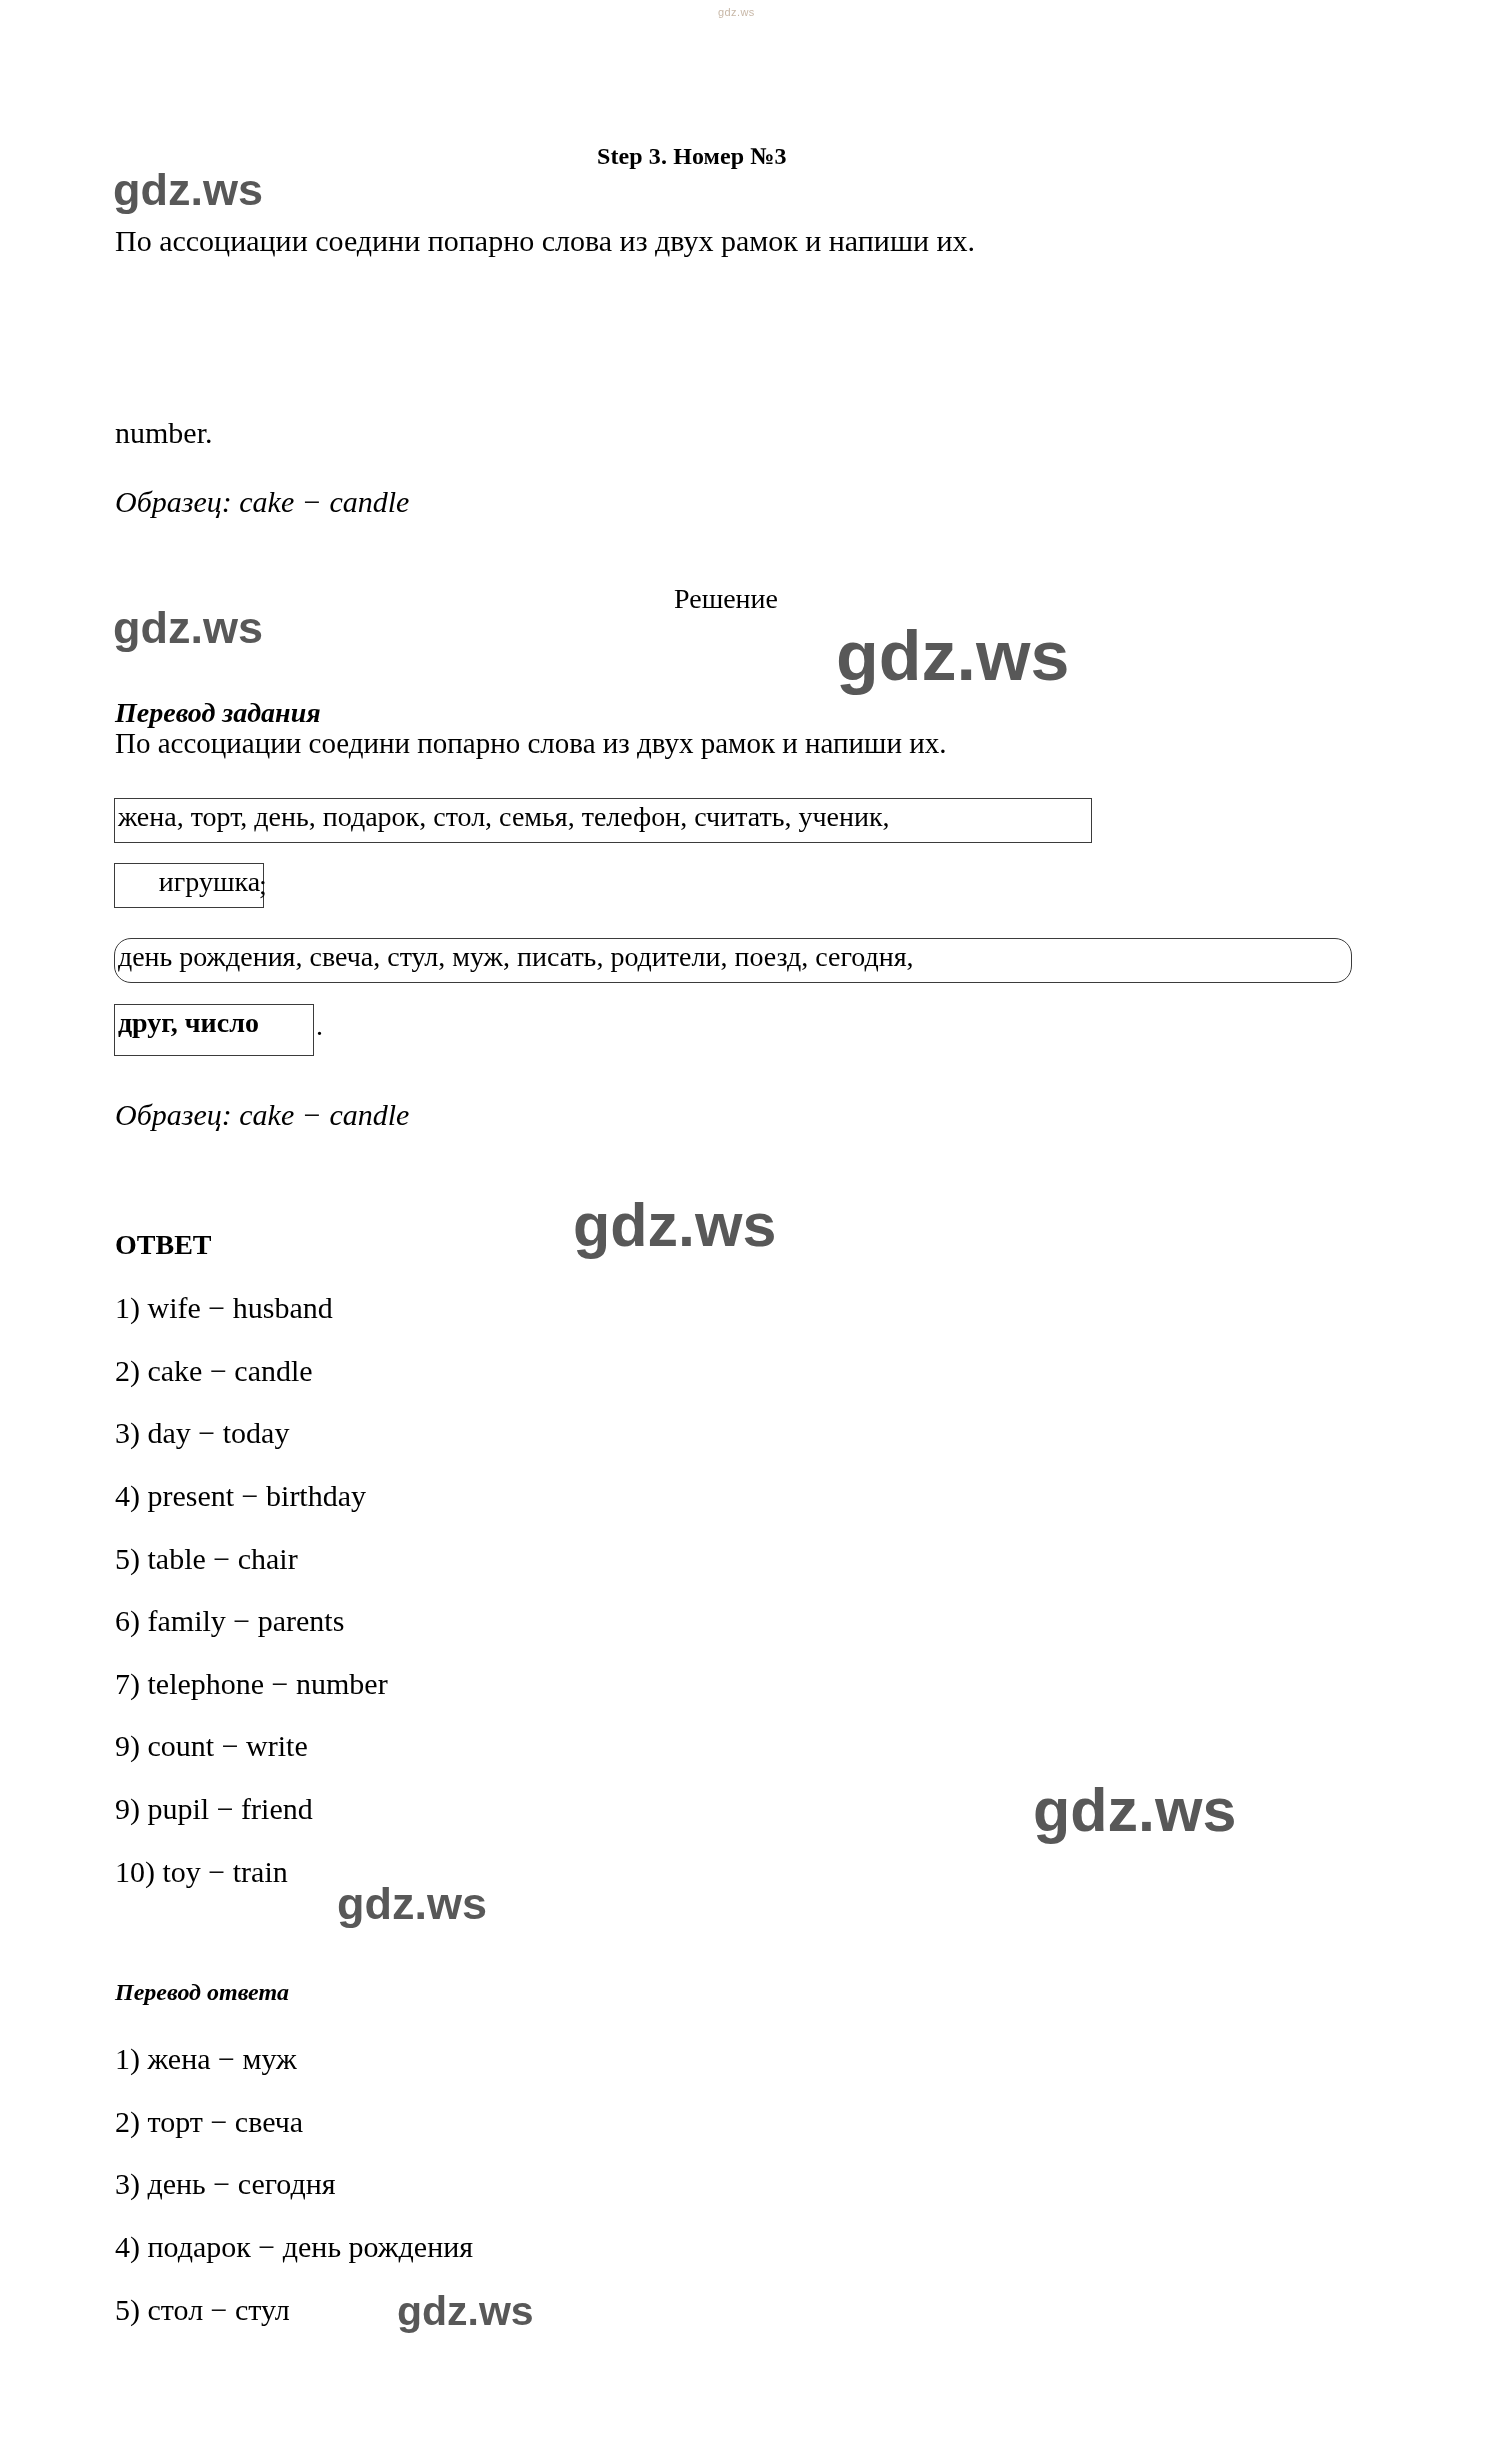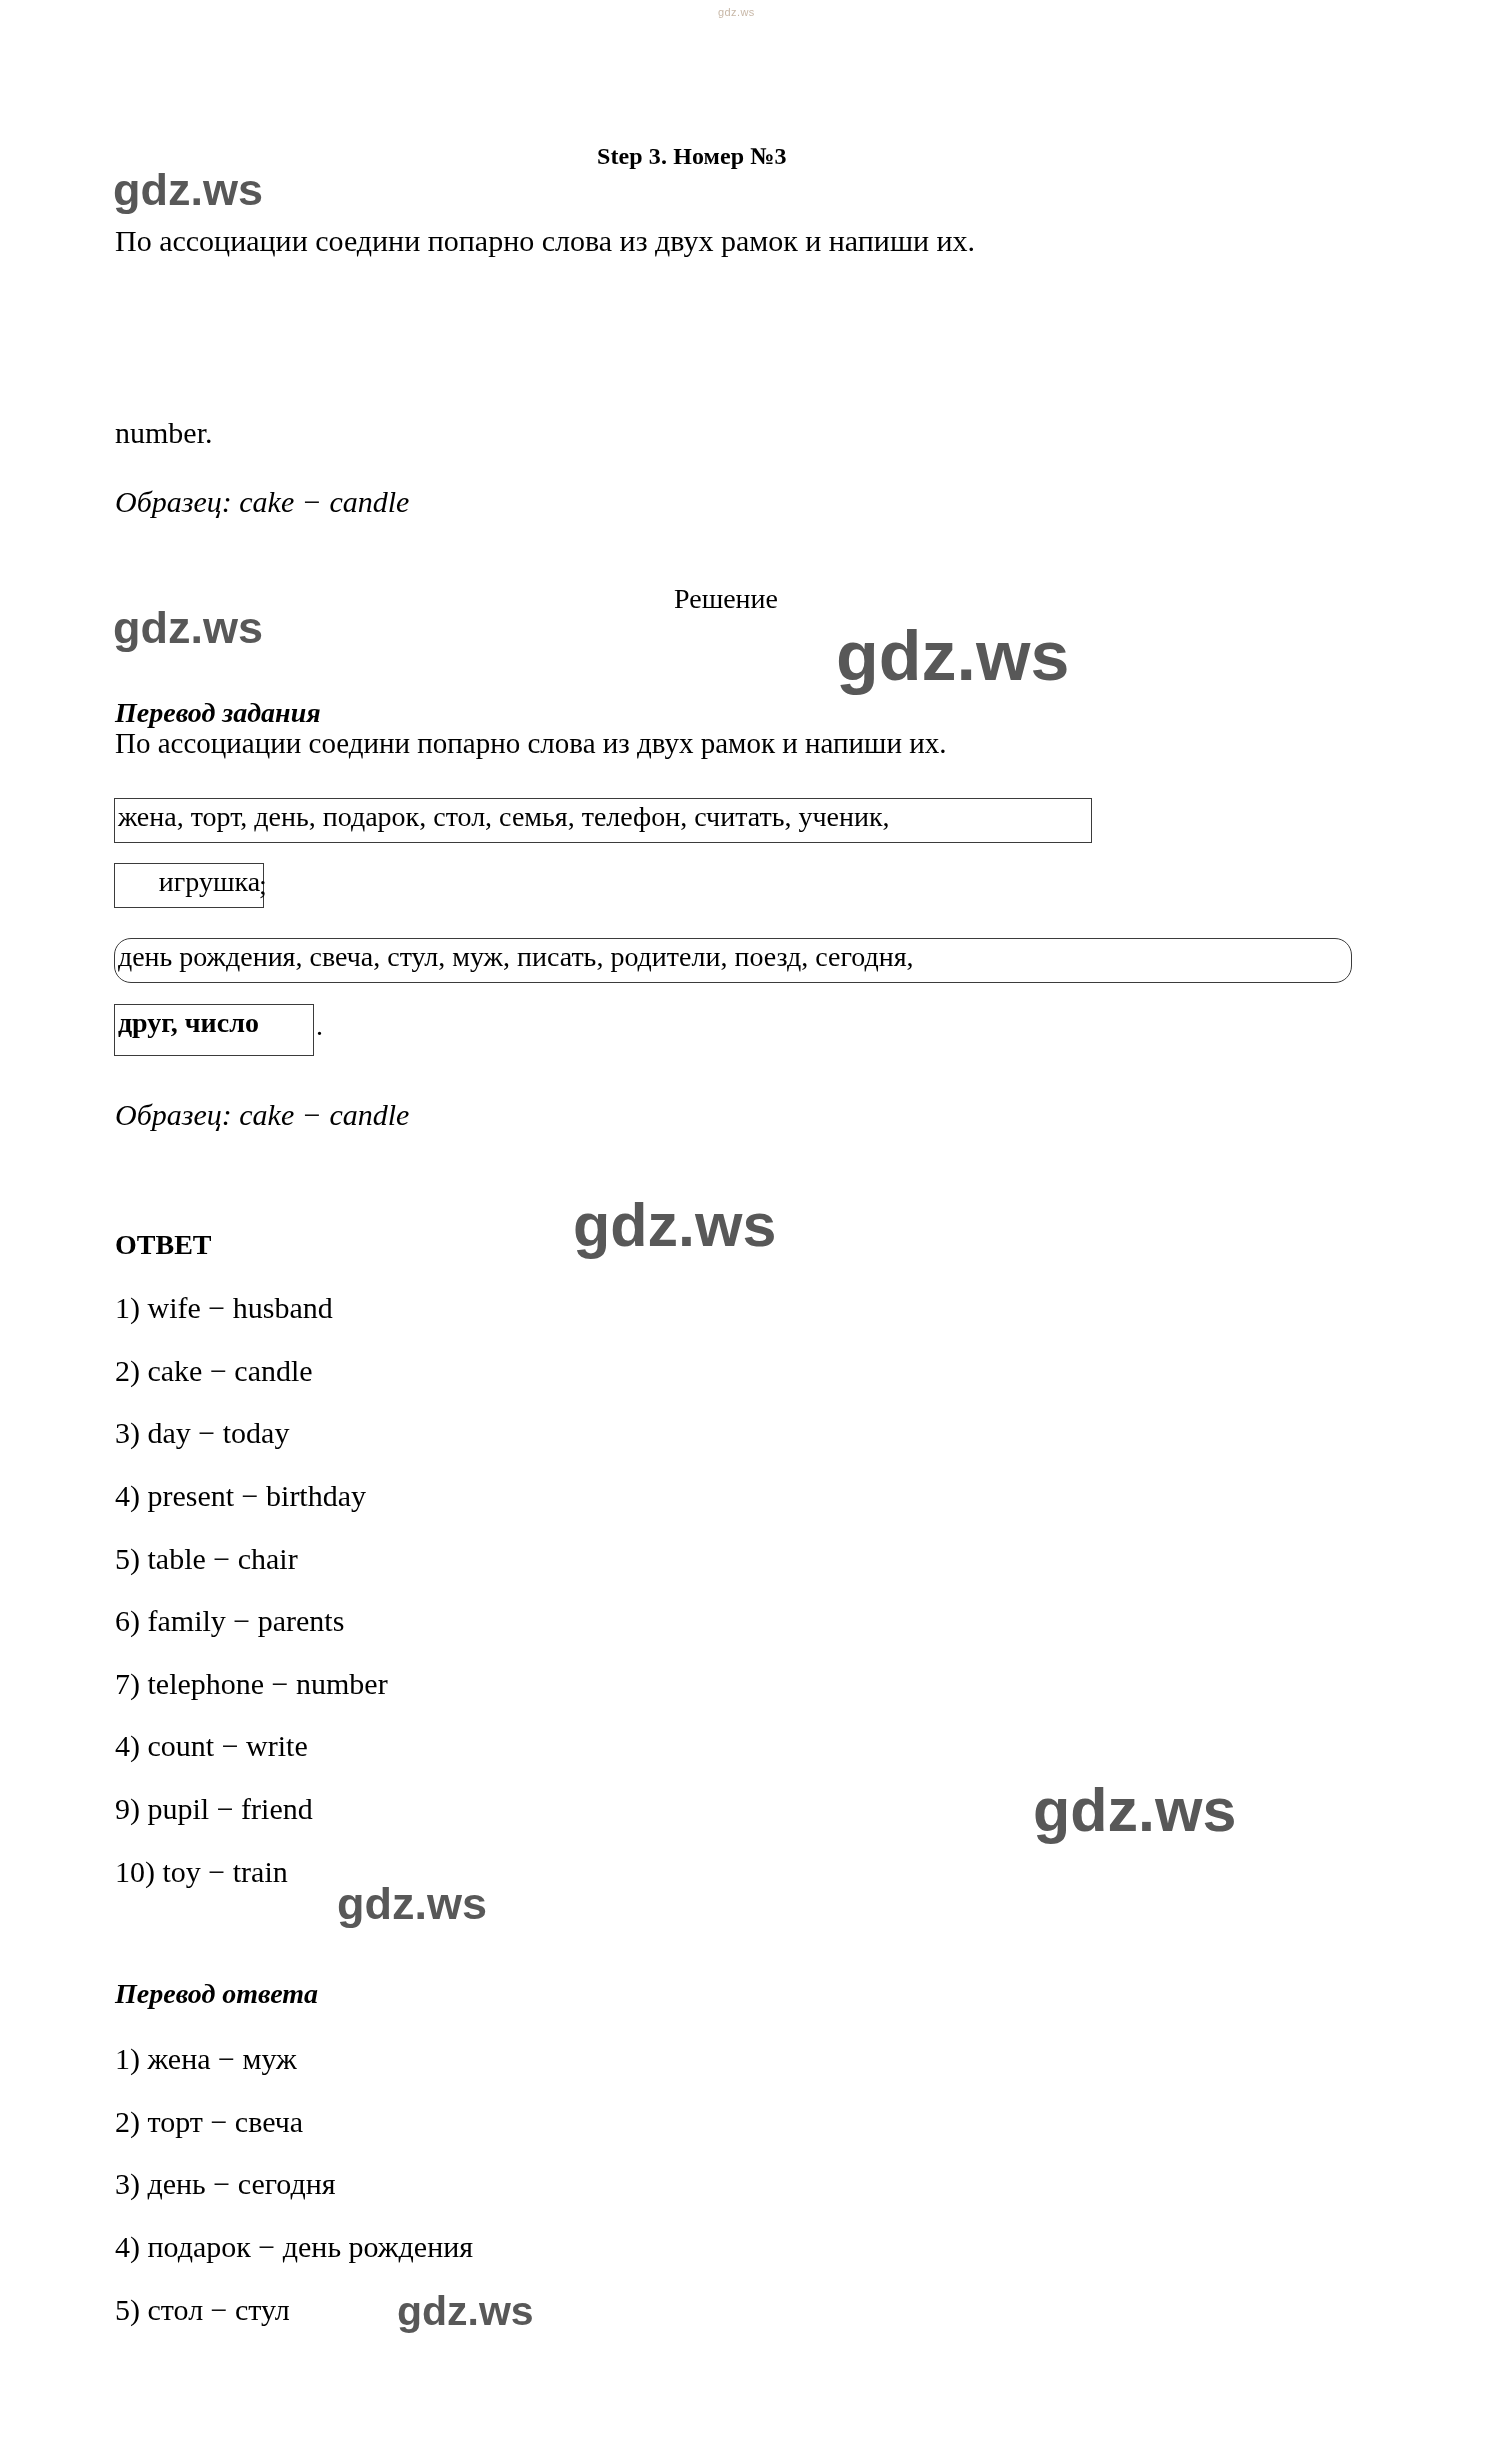--- a/index.html
+++ b/index.html
@@ -133,25 +133,25 @@
 
   <div class="line task-line bold" style="top:1231px; font-size:28px;">ОТВЕТ</div>
 
   <div class="ans-line" style="top:1291px;">1) wife − husband</div>
   <div class="ans-line" style="top:1354px;">2) cake − candle</div>
   <div class="ans-line" style="top:1416px;">3) day − today</div>
   <div class="ans-line" style="top:1479px;">4) present − birthday</div>
   <div class="ans-line" style="top:1542px;">5) table − chair</div>
   <div class="ans-line" style="top:1604px;">6) family − parents</div>
   <div class="ans-line" style="top:1667px;">7) telephone − number</div>
-  <div class="ans-line" style="top:1729px;">4) count − write</div>
+  <div class="ans-line" style="top:1729px;">9) count − write</div>
   <div class="ans-line" style="top:1792px;">9) pupil − friend</div>
   <div class="ans-line" style="top:1855px;">10) toy − train</div>
 
-  <div class="line task-line bold-italic" style="top:1980px; font-size:28px;">Перевод ответа</div>
+  <div class="line task-line bold-italic" style="top:1980px; font-size:24px;">Перевод ответа</div>
 
   <div class="ans-line" style="top:2042px;">1) жена − муж</div>
   <div class="ans-line" style="top:2105px;">2) торт − свеча</div>
   <div class="ans-line" style="top:2167px;">3) день − сегодня</div>
   <div class="ans-line" style="top:2230px;">4) подарок − день рождения</div>
   <div class="ans-line" style="top:2293px;">5) стол − стул</div>
 
 </div>
 
 

